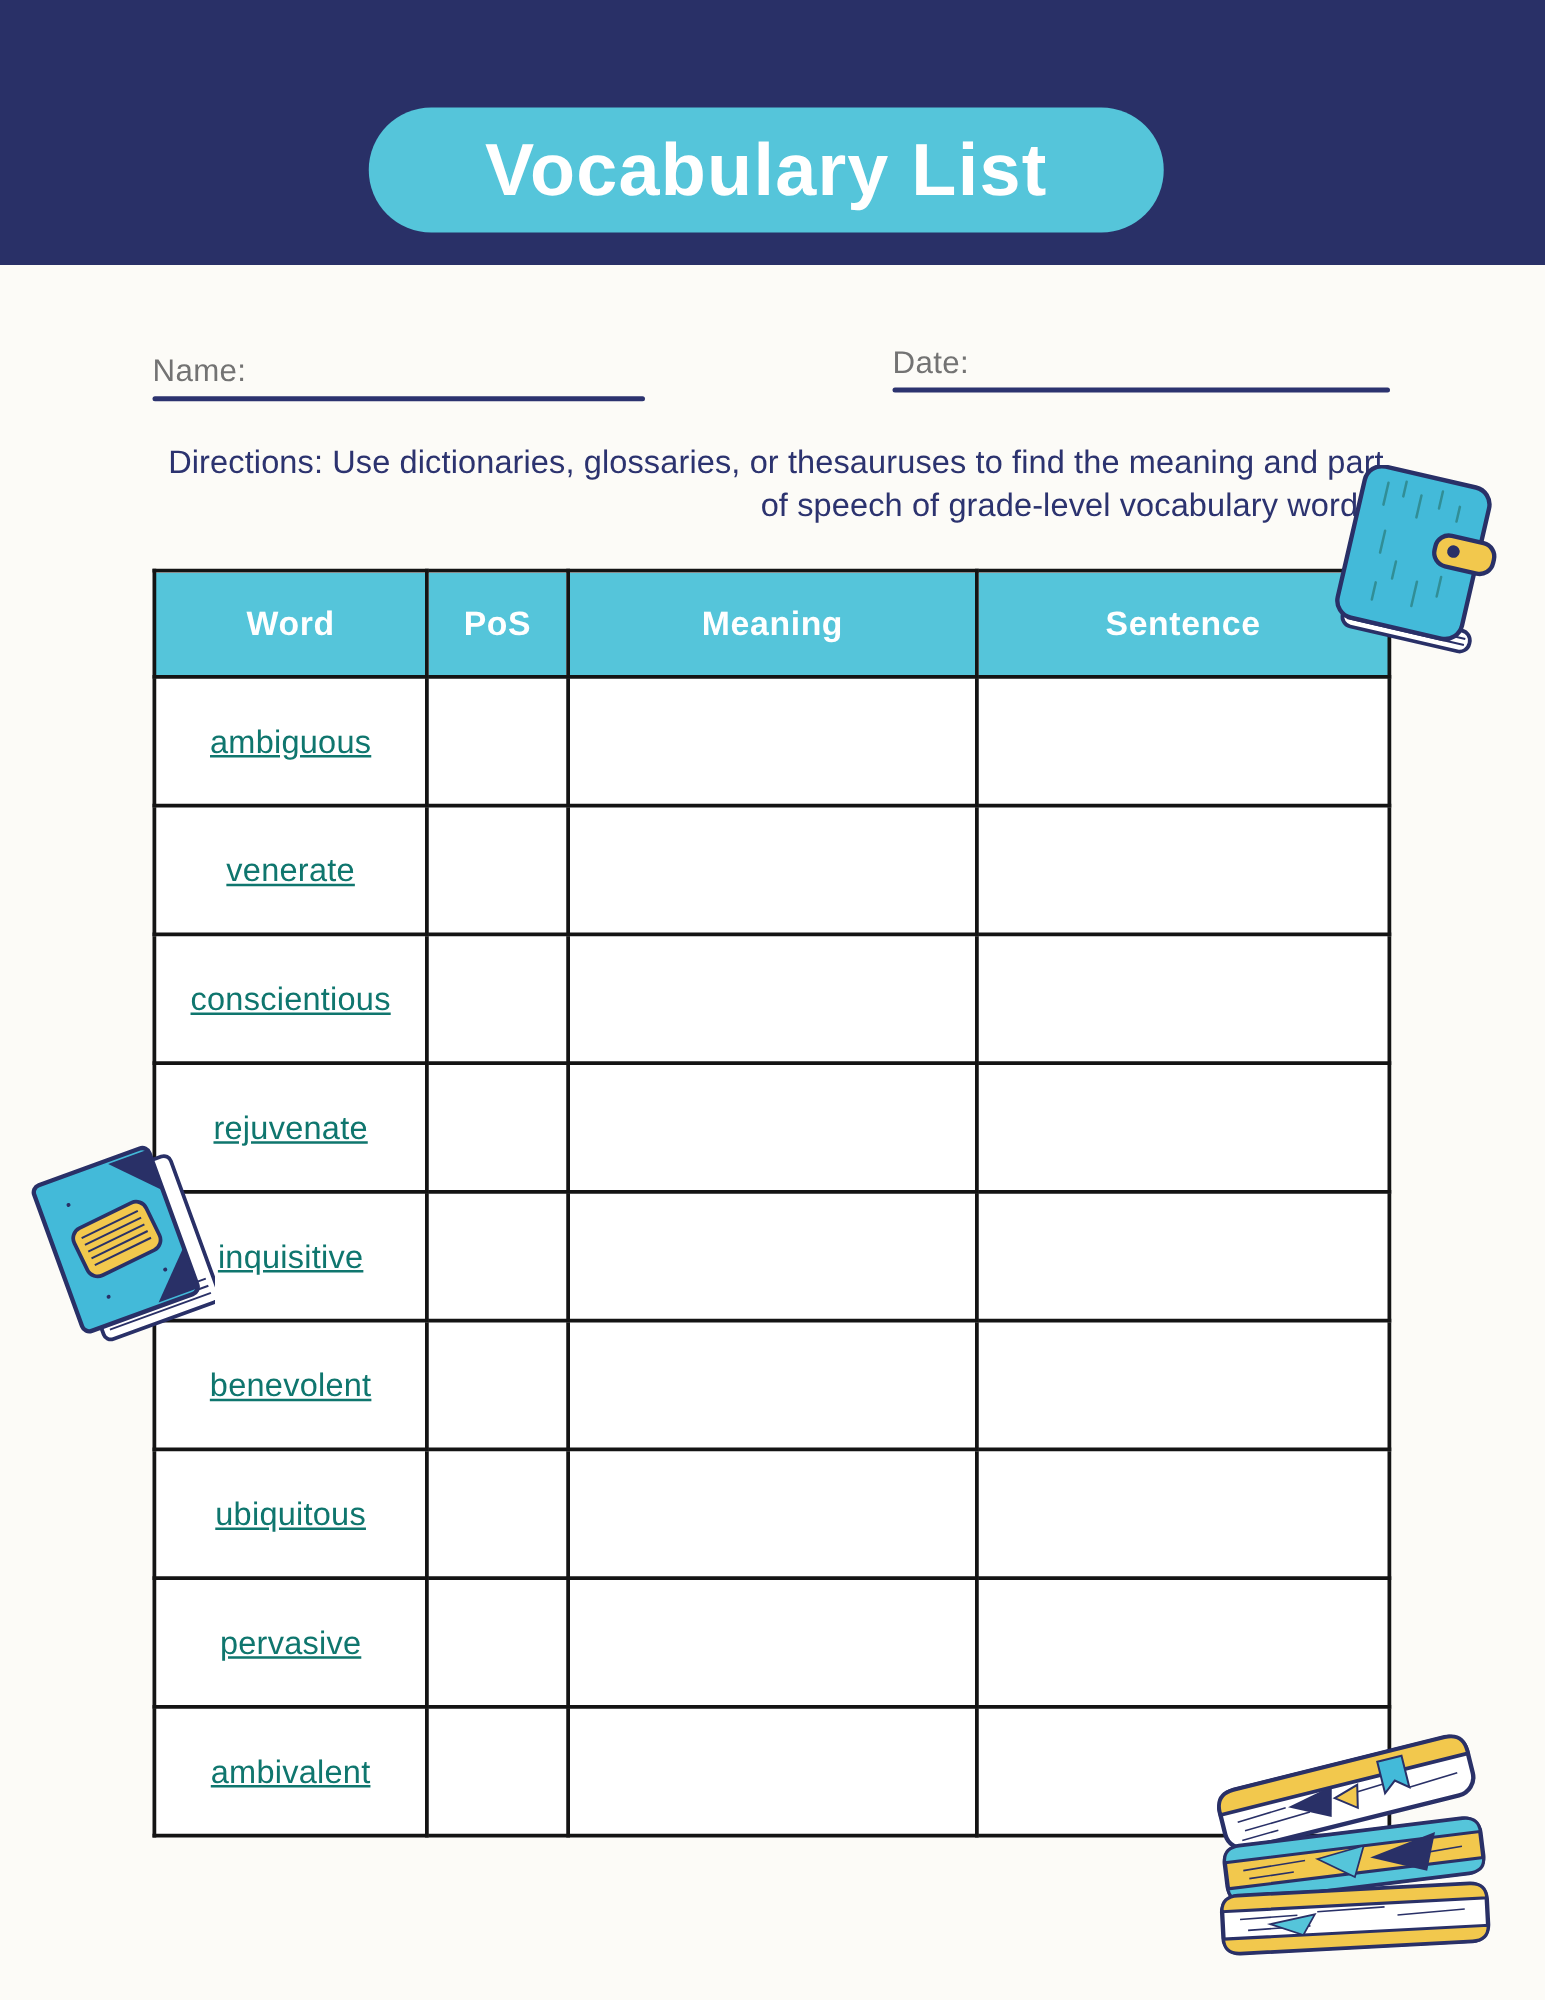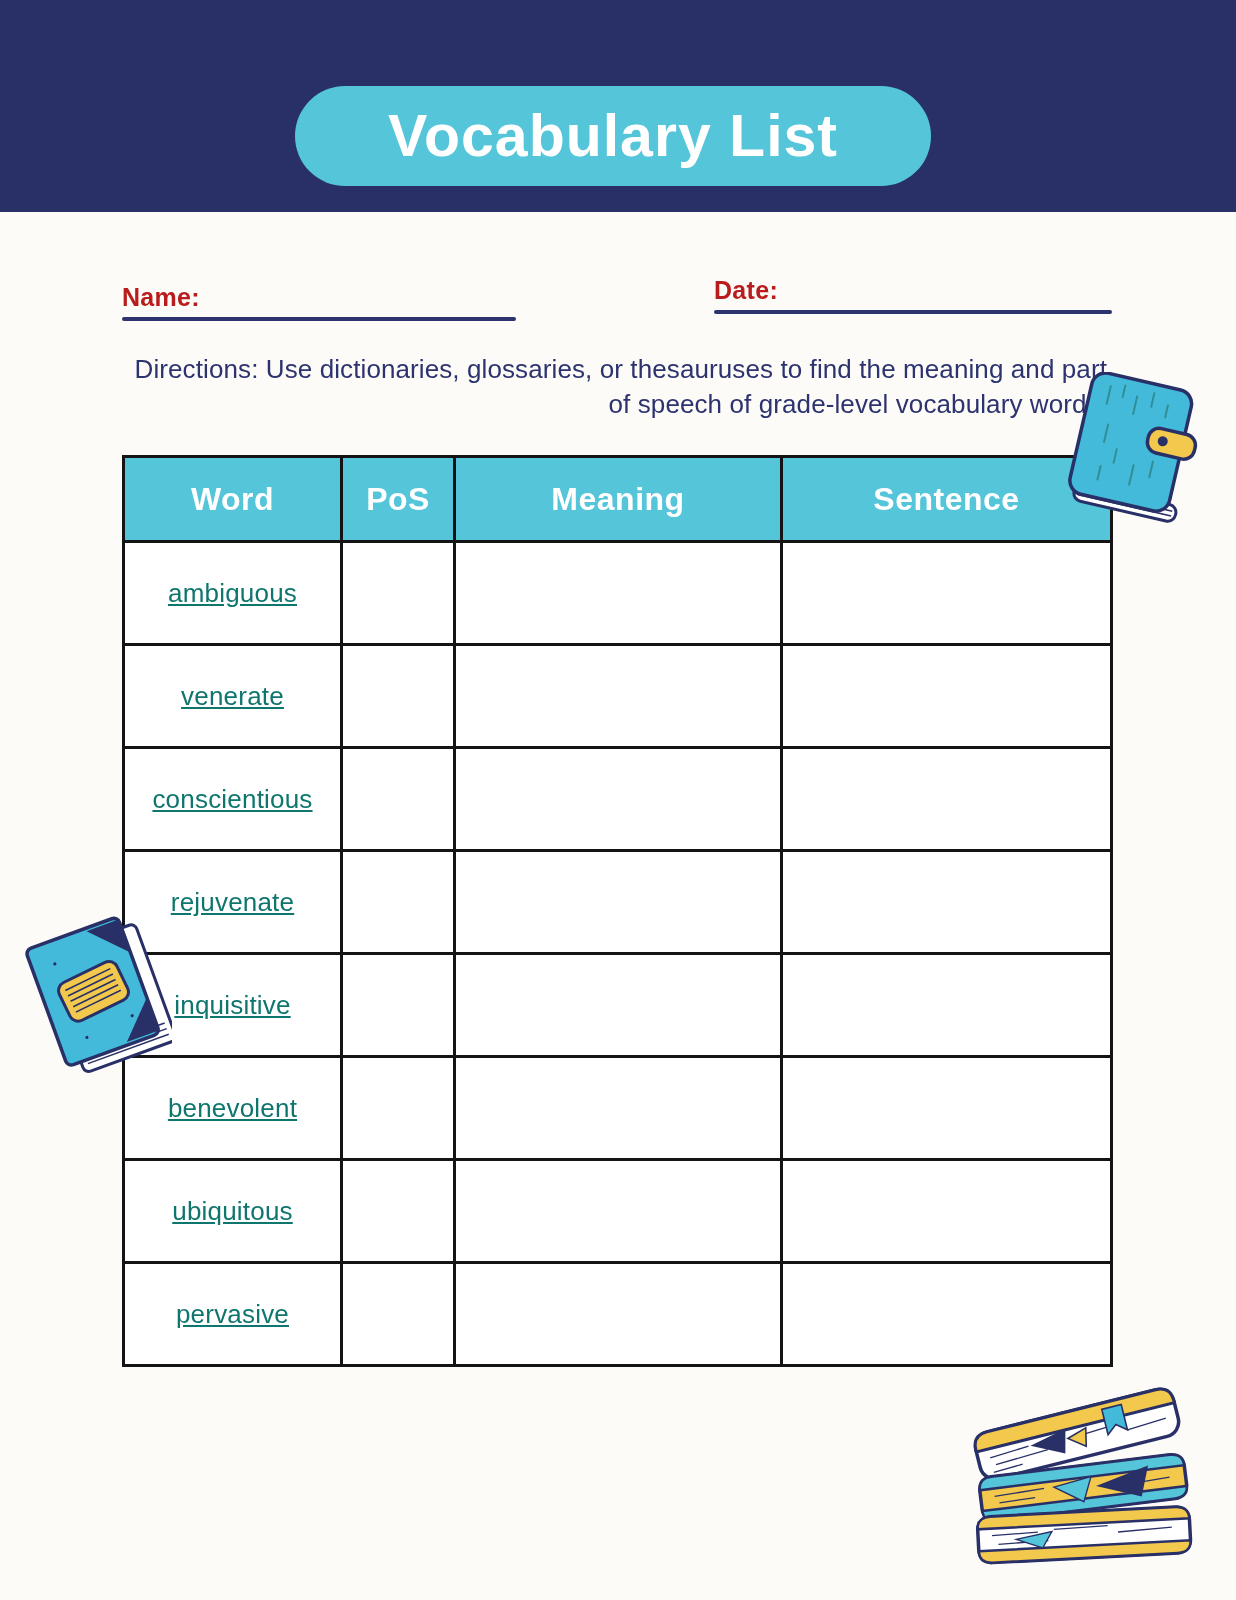--- a/index.html
+++ b/index.html
@@ -17,21 +17,21 @@
   .title-pill {
     position:absolute; left:295px; top:86px; width:636px; height:100px;
     background:#55c5da; border-radius:52px;
     display:flex; align-items:center; justify-content:center;
   }
   .title-pill span {
     color:#ffffff; font-size:59px; font-weight:700; letter-spacing:1px;
   }
   
   .field-label {
-    position:absolute; color:#b91c1c; font-size:25px; font-weight:700;
+    position:absolute; color:#737373; font-size:25px; font-weight:400;
     letter-spacing:0.3px;
   }
   .name-label { left:122px; top:283px; }
   .date-label { left:714px; top:276px; }
   .fill-line {
     position:absolute; height:4px; background:#2c336f; border-radius:2px;
   }
   .name-line { left:122px; top:317px; width:394px; }
   .date-line { left:714px; top:310px; width:398px; }
   
@@ -45,21 +45,21 @@
     border-collapse:collapse; table-layout:fixed; width:988px;
     background:#ffffff;
   }
   .vocab-table th, .vocab-table td {
     border:3px solid #141414; vertical-align:middle; text-align:center;
     overflow:hidden;
   }
   .vocab-table thead tr { height:85px; }
   .vocab-table tbody tr { height:103px; }
   .vocab-table th {
-    background:#55c5da; color:#ffffff; font-size:32px; font-weight:700;
+    background:#55c5da; color:#ffffff; font-size:27px; font-weight:700;
     letter-spacing:0.5px;
   }
   .col-word { width:218px; }
   .col-pos { width:113px; }
   .col-meaning { width:327px; }
   .col-sentence { width:330px; }
   .word-cell { color:#0f766e; font-size:26px; letter-spacing:0.2px;text-decoration:underline; }
   .blank-cell { background:#ffffff; }
   
   .deco { position:absolute; z-index:5; }
@@ -132,20 +132,26 @@
         <td class="blank-cell"></td>
       </tr>
       <tr>
         <td class="word-cell">ubiquitous</td>
         <td class="blank-cell"></td>
         <td class="blank-cell"></td>
         <td class="blank-cell"></td>
       </tr>
       <tr>
         <td class="word-cell">pervasive</td>
+        <td class="blank-cell"></td>
+        <td class="blank-cell"></td>
+        <td class="blank-cell"></td>
+      </tr>
+      <tr>
+        <td class="word-cell">ambivalent</td>
         <td class="blank-cell"></td>
         <td class="blank-cell"></td>
         <td class="blank-cell"></td>
       </tr>
     </tbody>
   </table>
 
   <div class="deco deco-notebook">
     <svg width="170" height="165" viewBox="0 0 170 165">
       <g transform="rotate(13 85 82)">

